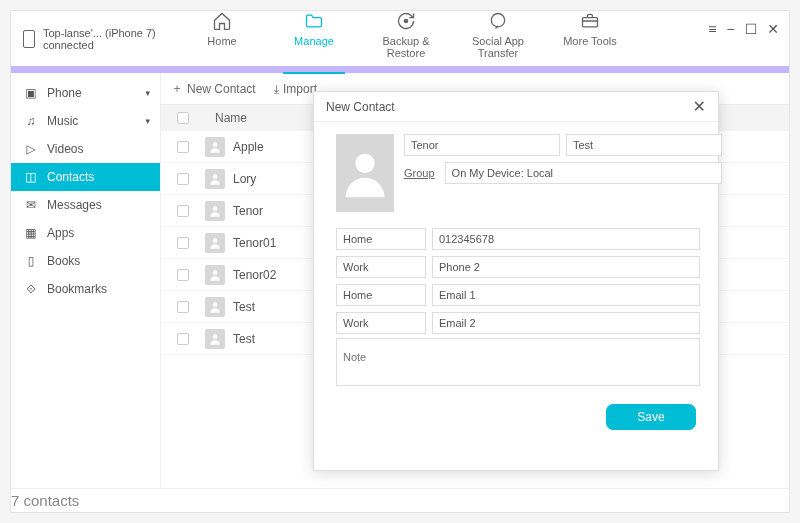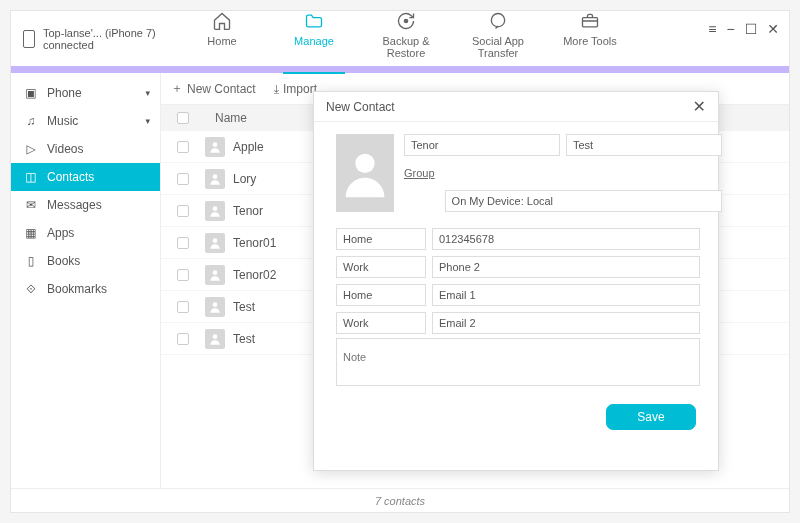--- a/index.html
+++ b/index.html
@@ -31,21 +31,21 @@
 .toolbar .tbtn { cursor: pointer; display: flex; align-items: center; gap: 4px; }
 .listhdr { height: 26px; background: #f4f4f4; display: flex; align-items: center; font-size: 12px; color: #666; }
 .listhdr .chk { width: 44px; display:flex; justify-content:center; }
 .listhdr .nm { padding-left: 10px; }
 .row { height: 32px; display: flex; align-items: center; font-size: 12px; color: #555; border-bottom: 1px solid #f5f5f5; }
 .row .chk { width: 44px; display:flex; justify-content:center; }
 .ckbox { width: 12px; height: 12px; border: 1px solid #ccc; background: #fff; border-radius:2px; cursor:pointer; }
 .ava { width: 20px; height: 20px; background: #d7d7d7; border-radius: 2px; margin-right: 8px; display:flex; align-items:center; justify-content:center; }
 .ava svg { width: 14px; height:14px; fill:#fff; }
 
-.footer { height: 24px; text-align: center; font-size: 11px; color: #888; line-height: 24px; border-top: 1px solid #eee; font-style: italic; }
+.footer { height: 24px; text-align: left; font-size: 15px; color: #888; line-height: 24px; border-top: 1px solid #eee; }
 
 
 .dlg { position: absolute; left: 302px; top: 80px; width: 406px; height: 380px; background: #fff; border: 1px solid #ddd; box-shadow: 0 2px 14px rgba(0,0,0,0.15); z-index: 5; }
 .dlg-hdr { height: 30px; display: flex; align-items: center; justify-content: space-between; padding: 0 12px; font-size: 12px; color: #555; border-bottom: 1px solid #eee; }
 .dlg-close { font-size: 16px; cursor: pointer; color: #555; }
 .dlg-top { display:flex; gap: 10px; padding: 12px 18px 8px 22px; }
 .photo { width: 78px; height: 78px; background: #d7d7d7; display:flex; align-items:center; justify-content:center; }
 .photo svg { width: 58px; height:58px; fill:#fff; }
 .top-fields { flex:1; display:flex; flex-direction:column; gap:6px; }
 .row-f { display:flex; gap:6px; }
@@ -286,21 +286,21 @@
             <path d="M4 22c0-4.4 3.6-8 8-8s8 3.6 8 8z"></path>
           </svg>
         </div>
       <div class="top-fields">
         <div class="row-f">
           <input class="inp" style="flex: 1 1 0%;" value="Tenor">
           <input class="inp" style="flex: 1 1 0%;" value="Test">
         </div>
         <div class="row-f">
           <span class="grp-lbl">Group</span>
-          <input class="inp" style="flex: 1 1 0%; margin-top: 28px;" value="On My Device: Local">
+          <input class="inp" style="flex: 1 1 0%;" value="On My Device: Local">
         </div>
       </div>
     </div>
     <div class="fields" id="dlg-fields">
         <div class="field-row">
           <input class="inp k" value="Home" style="">
           <input class="inp v" value="012345678" style="">
         </div>
         <div class="field-row">
           <input class="inp k" value="Work" style="">

